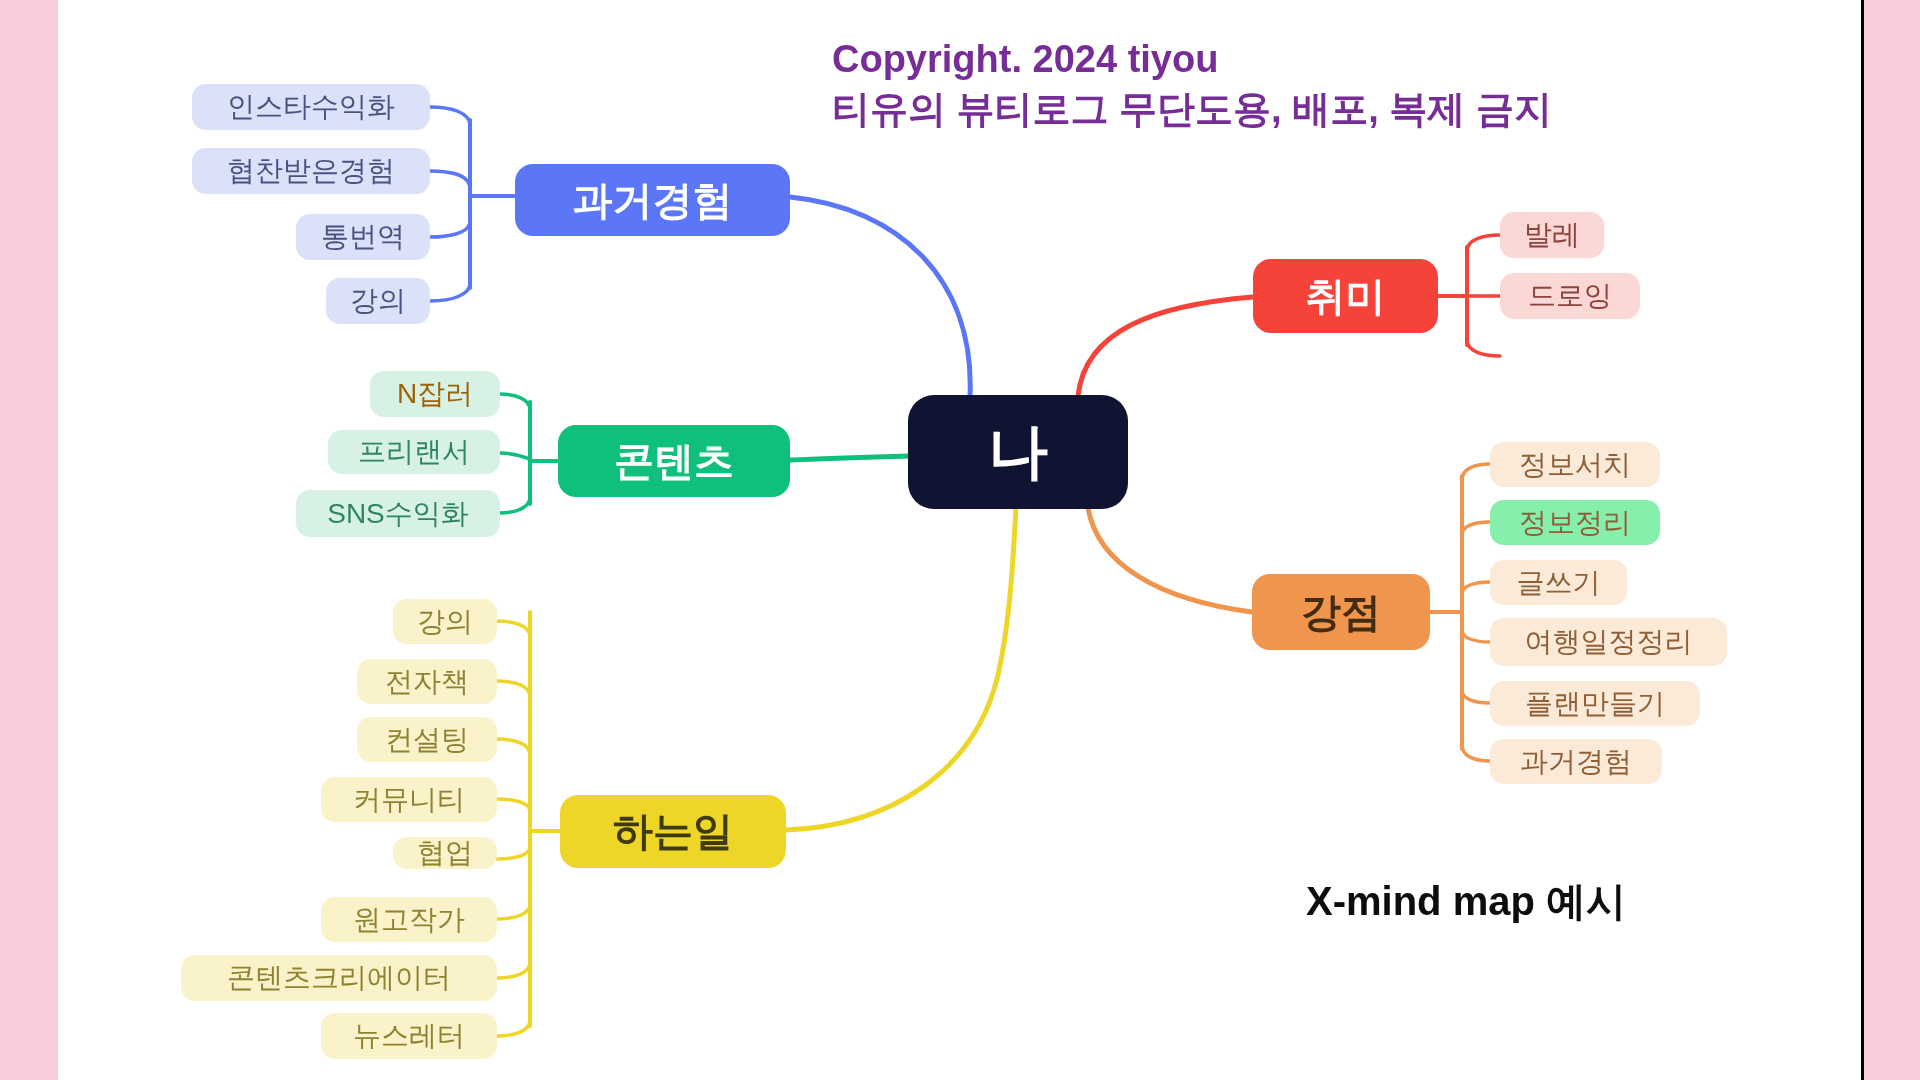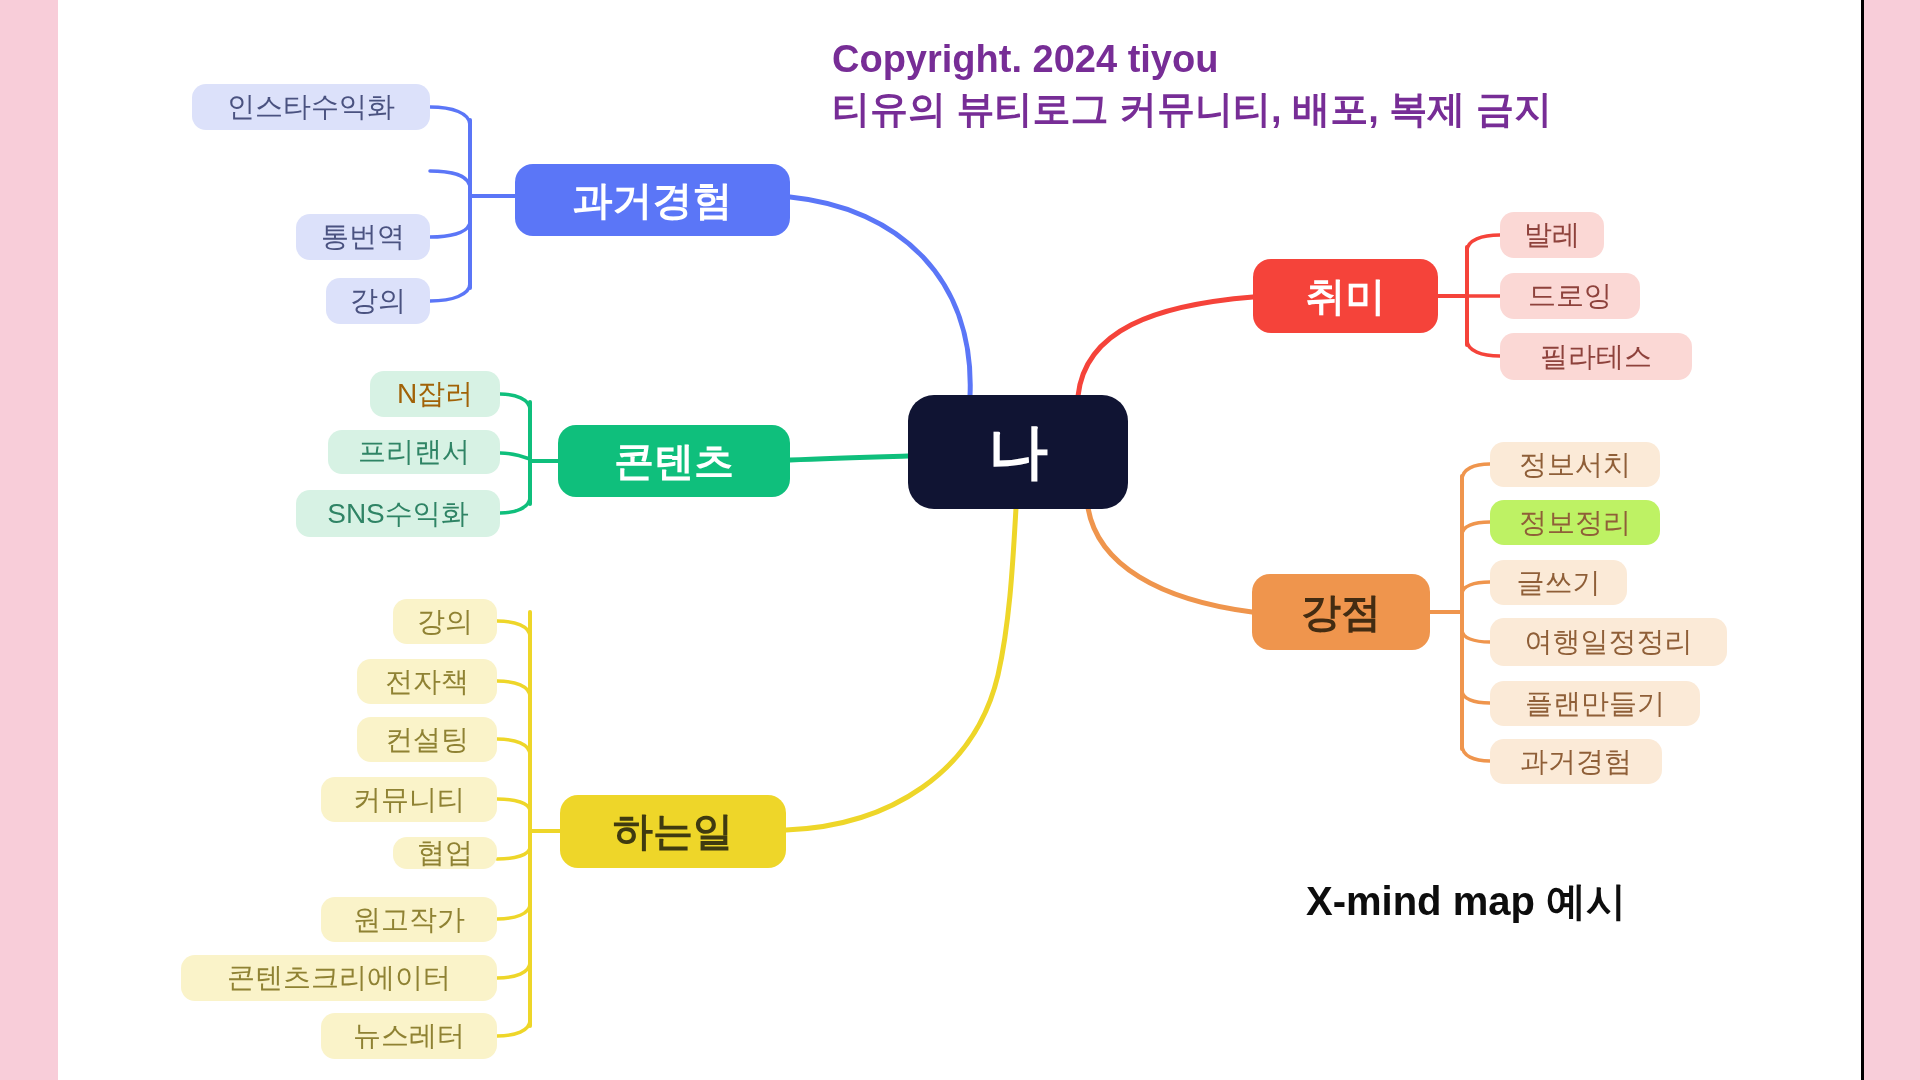--- a/index.html
+++ b/index.html
@@ -79,27 +79,28 @@
       <path d="M1490,522 C1474,522 1462,526 1462,535" stroke-width="3.5" style="stroke: rgb(239, 149, 77);"></path>
       <path d="M1490,582 C1474,582 1462,586 1462,594" stroke-width="3.5" style="stroke: rgb(239, 149, 77);"></path>
       <path d="M1490,642 C1474,642 1462,638 1462,630" stroke-width="3.5" style="stroke: rgb(239, 149, 77);"></path>
       <path d="M1490,703 C1474,703 1462,699 1462,690" stroke-width="3.5" style="stroke: rgb(239, 149, 77);"></path>
       <path d="M1490,761 C1474,761 1462,756 1462,745" stroke-width="3.5" style="stroke: rgb(239, 149, 77);"></path>
     </g>
   </svg>
 
   <div class="copyright" style="color: rgb(119, 45, 150);">
     <div>Copyright. 2024 tiyou</div>
-    <div>티유의 뷰티로그 커뮤니티, 배포, 복제 금지</div>
+    <div>티유의 뷰티로그 무단도용, 배포, 복제 금지</div>
   </div>
 
   <div class="node root" style="left: 908px; top: 395px; width: 220px; height: 114px; background-color: rgb(16, 20, 51); color: rgb(255, 255, 255);">나</div>
 
   <div class="node main-topic" style="left: 515px; top: 164px; width: 275px; height: 72px; background-color: rgb(91, 118, 247); color: rgb(255, 255, 255);">과거경험</div>
   <div class="node child" style="left: 192px; top: 84px; width: 238px; height: 46px; background-color: rgb(220, 225, 250); color: rgb(74, 82, 128);">인스타수익화</div>
+  <div class="node child" style="left: 192px; top: 148px; width: 238px; height: 46px; background-color: rgb(220, 225, 250); color: rgb(74, 82, 128);">협찬받은경험</div>
   <div class="node child" style="left: 296px; top: 214px; width: 134px; height: 46px; background-color: rgb(220, 225, 250); color: rgb(74, 82, 128);">통번역</div>
   <div class="node child" style="left: 326px; top: 278px; width: 104px; height: 46px; background-color: rgb(220, 225, 250); color: rgb(74, 82, 128);">강의</div>
 
   <div class="node main-topic" style="left: 558px; top: 425px; width: 232px; height: 72px; background-color: rgb(15, 191, 124); color: rgb(255, 255, 255);">콘텐츠</div>
   <div class="node child" style="left: 370px; top: 371px; width: 130px; height: 46px; background-color: rgb(215, 242, 228); color: #a16207; text-align: right;">N잡러</div>
   <div class="node child" style="left: 328px; top: 430px; width: 172px; height: 44px; background-color: rgb(215, 242, 228); color: rgb(47, 132, 101);">프리랜서</div>
   <div class="node child" style="left: 296px; top: 490px; width: 204px; height: 47px; background-color: rgb(215, 242, 228); color: rgb(47, 132, 101);">SNS수익화</div>
 
   <div class="node main-topic" style="left: 560px; top: 795px; width: 226px; height: 73px; background-color: rgb(238, 214, 41); color: rgb(63, 58, 16);">하는일</div>
   <div class="node child" style="left: 393px; top: 599px; width: 104px; height: 45px; background-color: rgb(250, 243, 201); color: rgb(143, 130, 51);">강의</div>
@@ -107,25 +108,24 @@
   <div class="node child" style="left: 357px; top: 717px; width: 140px; height: 45px; background-color: rgb(250, 243, 201); color: rgb(143, 130, 51);">컨설팅</div>
   <div class="node child" style="left: 321px; top: 777px; width: 176px; height: 45px; background-color: rgb(250, 243, 201); color: rgb(143, 130, 51);">커뮤니티</div>
   <div class="node child" style="left: 393px; top: 837px; width: 104px; height: 32px; background-color: rgb(250, 243, 201); color: rgb(143, 130, 51);">협업</div>
   <div class="node child" style="left: 321px; top: 897px; width: 176px; height: 45px; background-color: rgb(250, 243, 201); color: rgb(143, 130, 51);">원고작가</div>
   <div class="node child" style="left: 181px; top: 955px; width: 316px; height: 46px; background-color: rgb(250, 243, 201); color: rgb(143, 130, 51);">콘텐츠크리에이터</div>
   <div class="node child" style="left: 321px; top: 1013px; width: 176px; height: 46px; background-color: rgb(250, 243, 201); color: rgb(143, 130, 51);">뉴스레터</div>
 
   <div class="node main-topic" style="left: 1253px; top: 259px; width: 185px; height: 74px; background-color: rgb(245, 67, 58); color: rgb(255, 255, 255);">취미</div>
   <div class="node child" style="left: 1500px; top: 212px; width: 104px; height: 46px; background-color: rgb(251, 216, 213); color: rgb(142, 66, 60);">발레</div>
   <div class="node child" style="left: 1500px; top: 273px; width: 140px; height: 46px; background-color: rgb(251, 216, 213); color: rgb(142, 66, 60);">드로잉</div>
-  <div class="node child" style="left: 1500px; top: 333px; width: 192px; height: 47px; background-color: rgb(251, 216, 213); color: rgb(142, 66, 60);">필라테스</div>
 
   <div class="node main-topic" style="left: 1252px; top: 574px; width: 178px; height: 76px; background-color: rgb(239, 149, 77); color: rgb(67, 44, 18);">강점</div>
   <div class="node child" style="left: 1490px; top: 442px; width: 170px; height: 45px; background-color: rgb(251, 234, 215); color: rgb(143, 95, 56);">정보서치</div>
-  <div class="node child" style="left: 1490px; top: 500px; width: 170px; height: 45px; background-color: #bef264; color: rgb(143, 95, 56);">정보정리</div>
+  <div class="node child" style="left: 1490px; top: 500px; width: 170px; height: 45px; background-color: #86efac; color: rgb(143, 95, 56);">정보정리</div>
   <div class="node child" style="left: 1490px; top: 560px; width: 137px; height: 45px; background-color: rgb(251, 234, 215); color: rgb(143, 95, 56);">글쓰기</div>
   <div class="node child" style="left: 1490px; top: 618px; width: 237px; height: 48px; background-color: rgb(251, 234, 215); color: rgb(143, 95, 56);">여행일정정리</div>
   <div class="node child" style="left: 1490px; top: 681px; width: 210px; height: 45px; background-color: rgb(251, 234, 215); color: rgb(143, 95, 56);">플랜만들기</div>
   <div class="node child" style="left: 1490px; top: 739px; width: 172px; height: 45px; background-color: rgb(251, 234, 215); color: rgb(143, 95, 56);">과거경험</div>
 
   <div class="caption" style="color: rgb(13, 13, 13);">X-mind map 예시</div>
 
 </div>
 
 </body></html>

